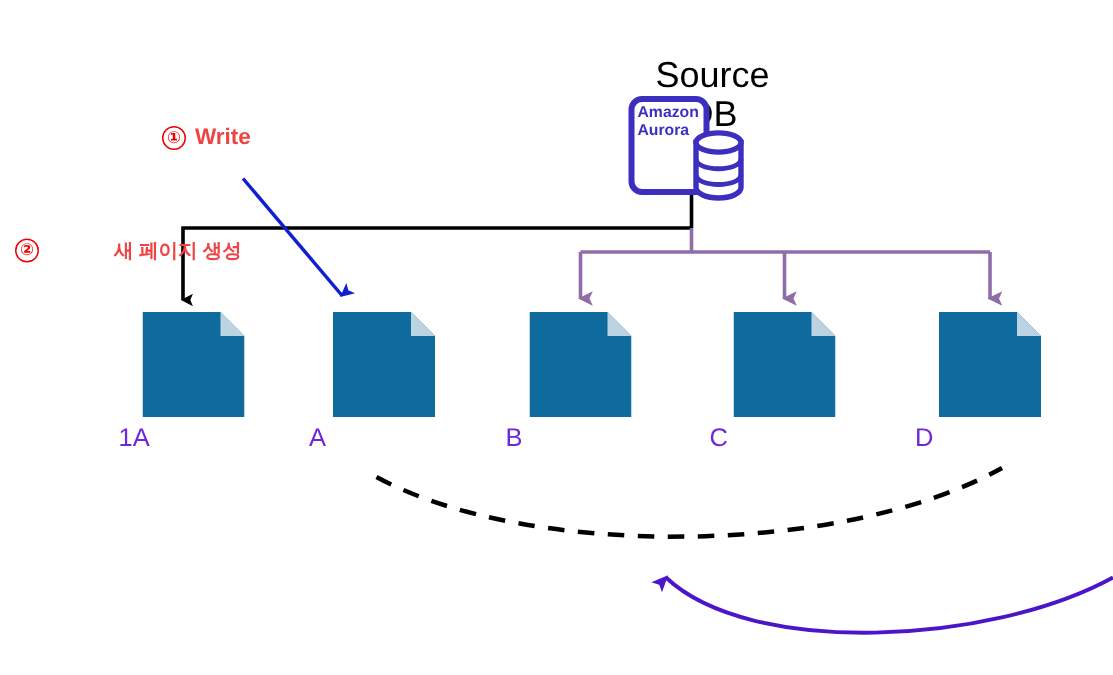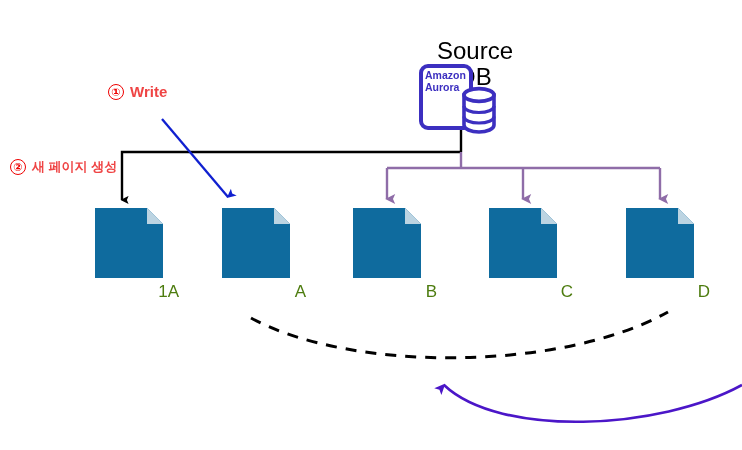--- a/index.html
+++ b/index.html
@@ -104,43 +104,43 @@
   }
   #anno-write {
     left: 108px;
     top: 83px;
   }
   #anno-write .anno-text { font-size: 15px; }
   #anno-newpage {
     left: 10px;
     top: 158px;
   }
-  #anno-newpage .anno-text { font-size: 13px; }
+  #anno-newpage .anno-text { font-size: 13px; margin-left: 44px; }
 
   
   .page {
     position: absolute;
     width: 68px;
     height: 70px;
   }
   .page-body {
     position: absolute;
     left: 0;
     top: 0;
     width: 68px;
     height: 70px;
   }
   .page-label {
     position: absolute;
     left: -16px;
     top: 74px;
     width: 100px;
-    text-align: right;
+    text-align: left;
     font-size: 17px;
-    color: #4d7c0f;
+    color: #6d28d9;
   }
   #page-1a { left: 95px;  top: 208px; }
   #page-a  { left: 222px; top: 208px; }
   #page-b  { left: 353px; top: 208px; }
   #page-c  { left: 489px; top: 208px; }
   #page-d  { left: 626px; top: 208px; }
 </style>
 </head>
 <body>
 

